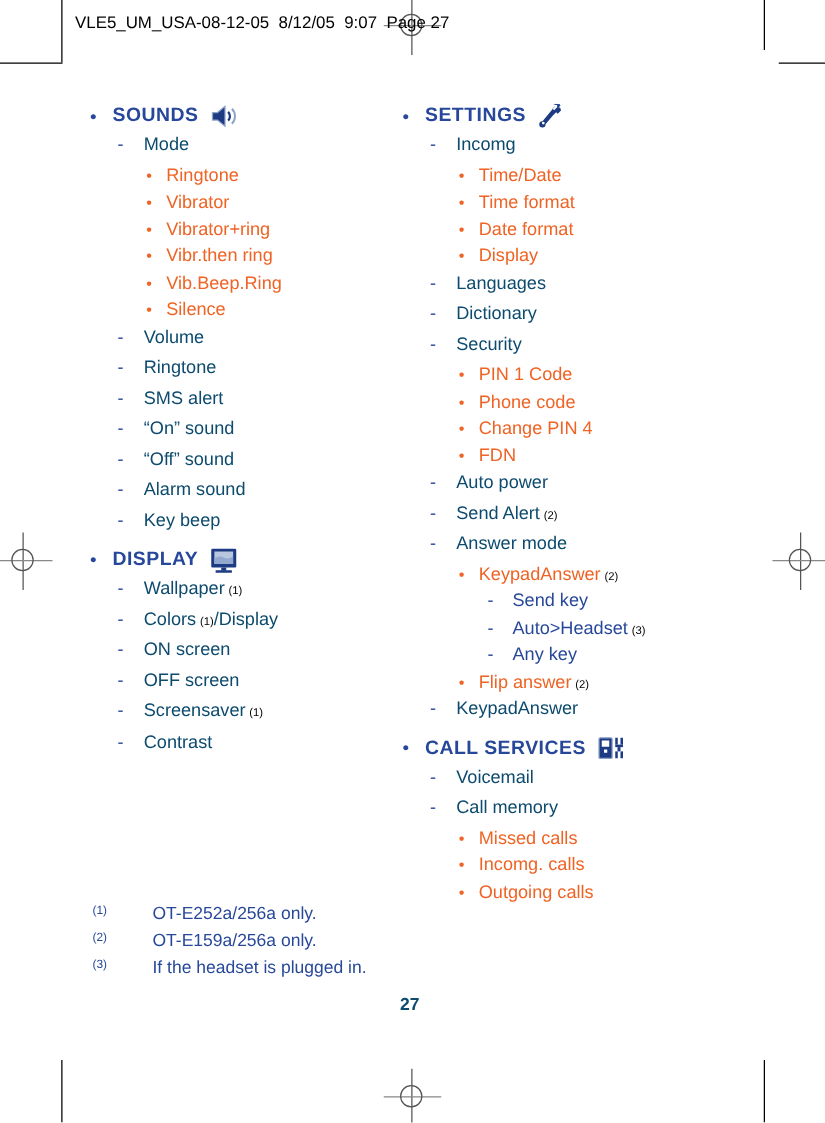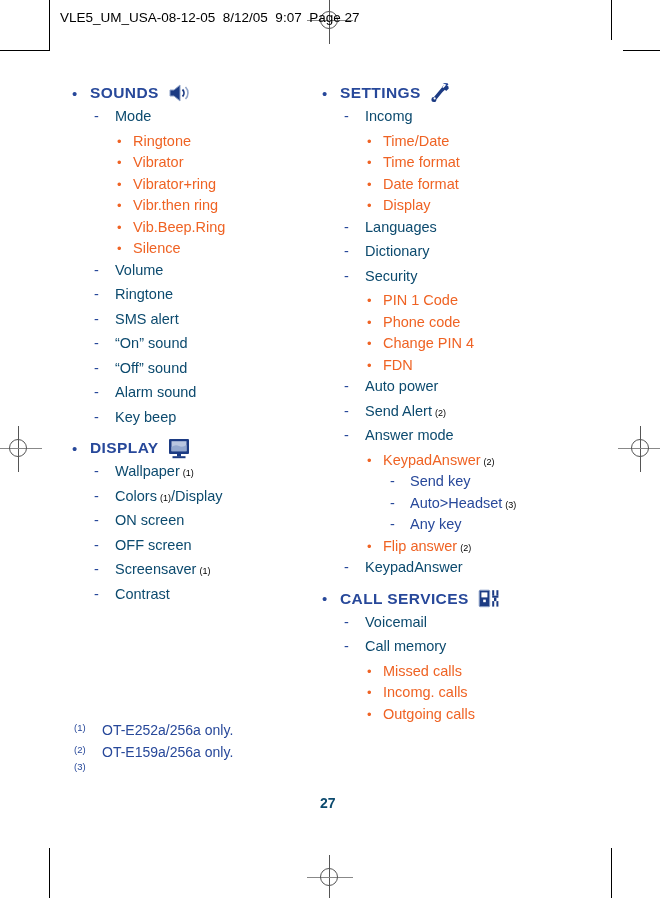--- a/index.html
+++ b/index.html
@@ -184,20 +184,21 @@
     flex: 0 0 auto;
     width: 28px;
     font-size: 9.5px;
     vertical-align: super;
     position: relative;
     top: -4px;
   }
   .fntext {
     flex: 0 0 auto;
     font-size: 14px;
+    margin-left: 20px;
   }
 
   
   .pageno {
     position: absolute;
     left: 320px;
     top: 795px;
     color: #0c4a6e;
     font-size: 14px;
     font-weight: bold;
@@ -496,16 +497,17 @@
     <div class="fnrow">
       <span class="fnmark">(1)</span>
       <span class="fntext">OT-E252a/256a only.</span>
     </div>
     <div class="fnrow">
       <span class="fnmark">(2)</span>
       <span class="fntext">OT-E159a/256a only.</span>
     </div>
     <div class="fnrow">
       <span class="fnmark">(3)</span>
+      <span class="fntext">If the headset is plugged in.</span>
     </div>
   </div>
 
 <div class="pageno">27</div>
 
 </body></html>

